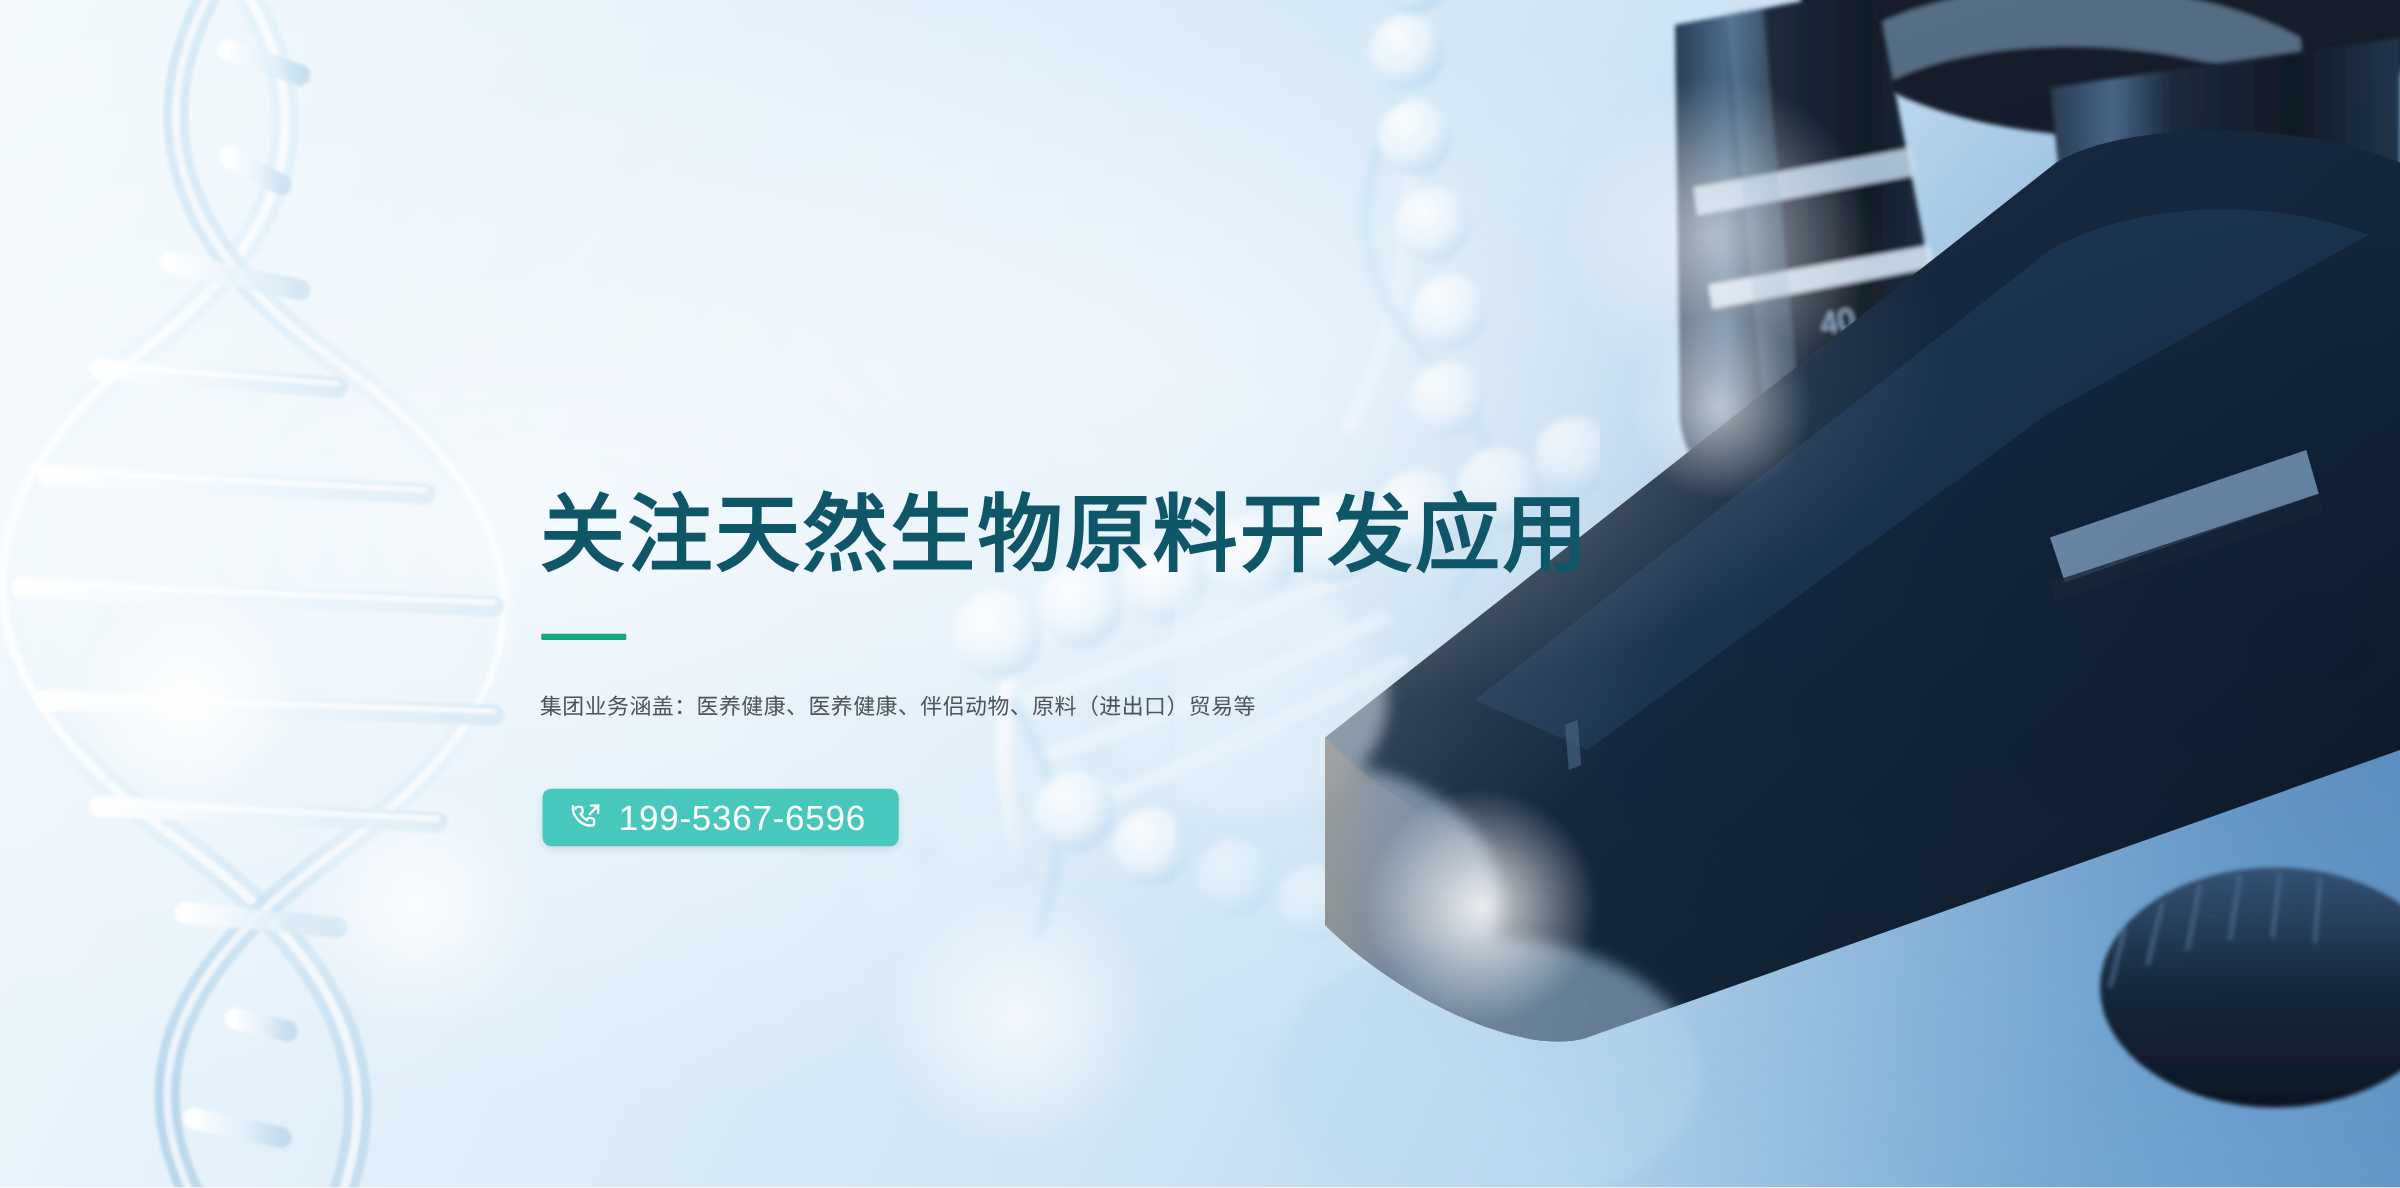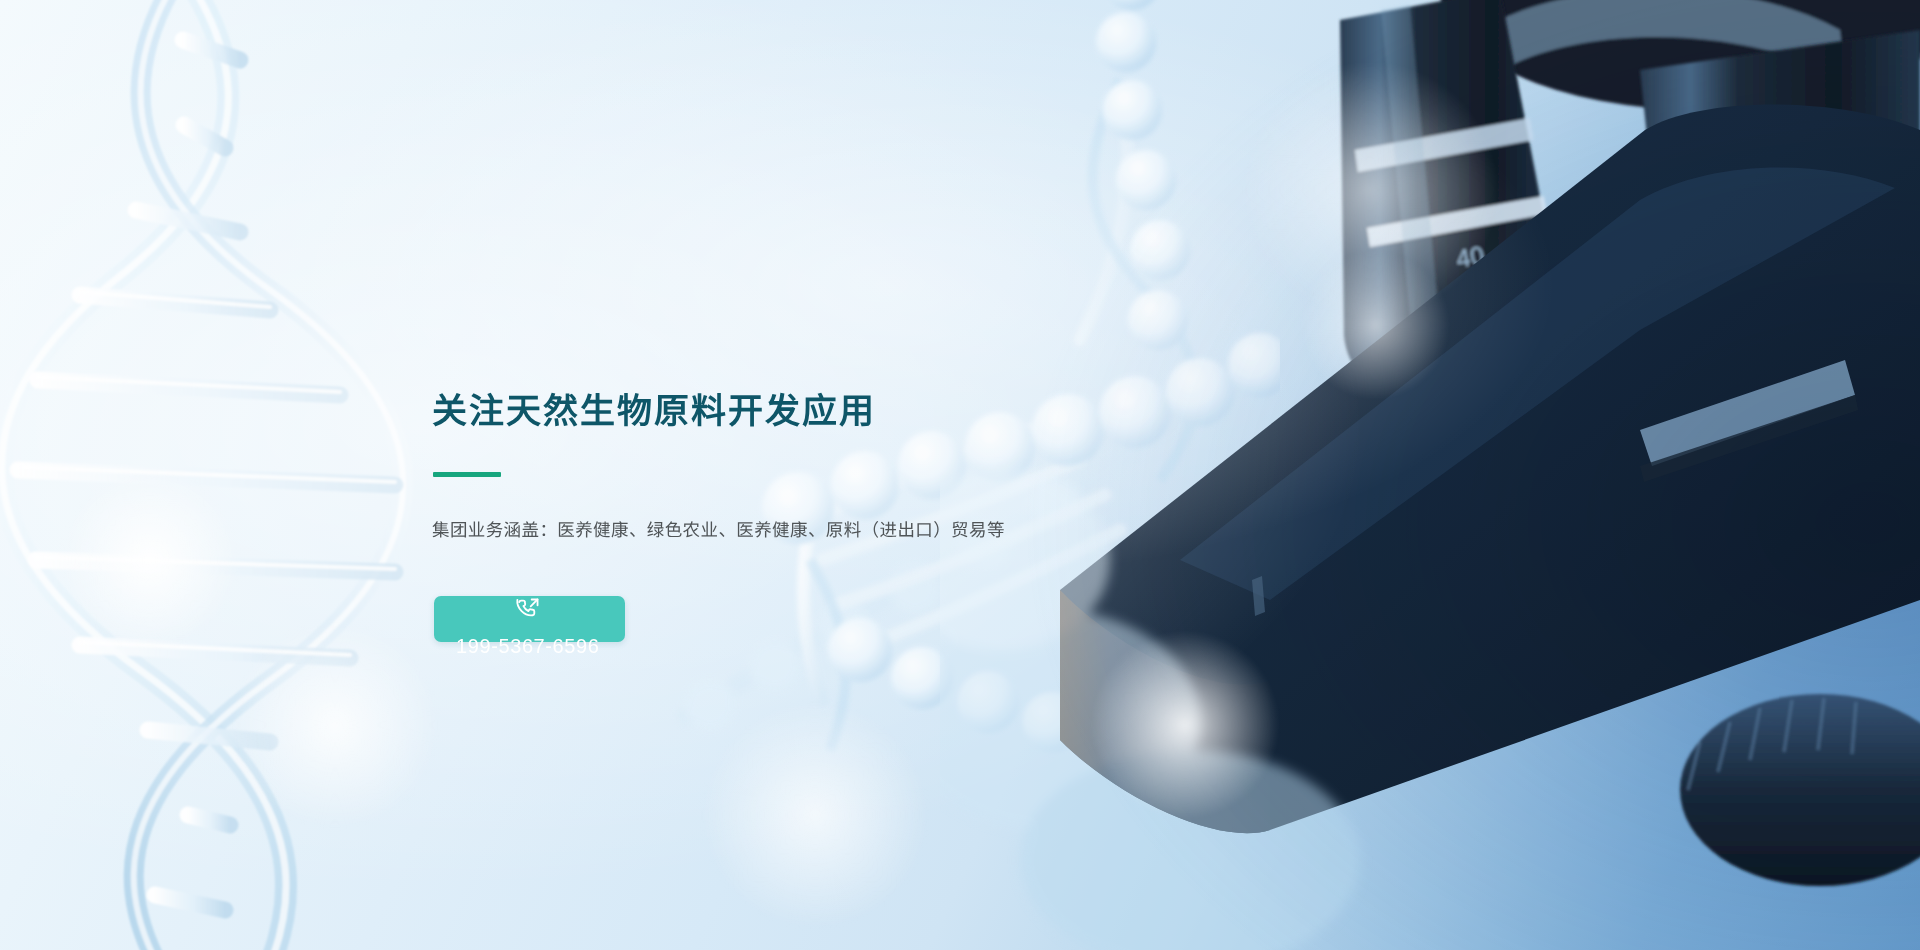--- a/index.html
+++ b/index.html
@@ -94,21 +94,21 @@
   
   .copy {
     position: absolute;
     left: 432px;
     top: 392px;
     width: 820px;
     z-index: 10;
   }
   .headline {
     margin: 0;
-    font-size: 35px;
+    font-size: 68px;
     font-weight: 700;
     letter-spacing: 2px;
     line-height: 1.08;
     color: #0e5668;
     white-space: nowrap;
   }
   .rule {
     width: 68px;
     height: 5px;
     background: #17a67e;
@@ -130,27 +130,26 @@
     align-items: center;
     gap: 13px;
     margin-top: 44px;
     margin-left: 2px;
     height: 46px;
     padding: 0 26px 0 22px;
     border: 0;
     border-radius: 7px;
     background: #48c8bc;
     color: #ffffff;
-    font-size: 20px;
+    font-size: 28px;
     letter-spacing: .6px;
     font-family: "Liberation Sans", "DejaVu Sans", sans-serif;
     cursor: pointer;
     box-shadow: 0 2px 6px rgba(20,100,110,.14);
     white-space: nowrap;
-    flex-direction: column;
   }
   .cta svg { display: block; }
   .cta-label { line-height: 1; position: relative; top: 1px; }
 </style>
 </head>
 <body>
 
 <div class="hero">
 
   <svg class="helix-left" viewBox="0 0 620 1140" preserveAspectRatio="none" aria-hidden="true">
@@ -410,21 +409,21 @@
 
   <div class="haze"></div>
 
   <div class="copy">
 
     <h1 class="headline">关注天然生物原料开发应用</h1>
 
     <div class="rule"></div>
 
     <div class="sub-block">
-      <p class="sub">集团业务涵盖：医养健康、绿色农业、医养健康、原料（进出口）贸易等</p>
+      <p class="sub">集团业务涵盖：医养健康、医养健康、伴侣动物、原料（进出口）贸易等</p>
     </div>
 
     <button class="cta">
       <span>
         <svg width="26" height="26" viewBox="0 0 24 24" fill="none" stroke="#ffffff" stroke-width="1.7" stroke-linecap="round" stroke-linejoin="round">
           <path d="M3.2 4.6c-.5 3.6 1 7.4 3.9 10.3 2.9 2.9 6.7 4.4 10.3 3.9.8-.1 1.4-.8 1.4-1.6v-2.1c0-.7-.5-1.3-1.2-1.4l-2.2-.4c-.6-.1-1.2.2-1.5.7l-.5.9c-2-1-3.6-2.6-4.6-4.6l.9-.5c.5-.3.8-.9.7-1.5l-.4-2.2C10 5.7 9.4 5.2 8.7 5.2H6.6c-.8 0-1.5.6-1.6 1.4" transform="translate(-1 -1)"></path>
           <path d="M15.4 3.2h5.4v5.4"></path>
           <path d="M20.8 3.2l-6.3 6.3"></path>
         </svg>
       </span>

